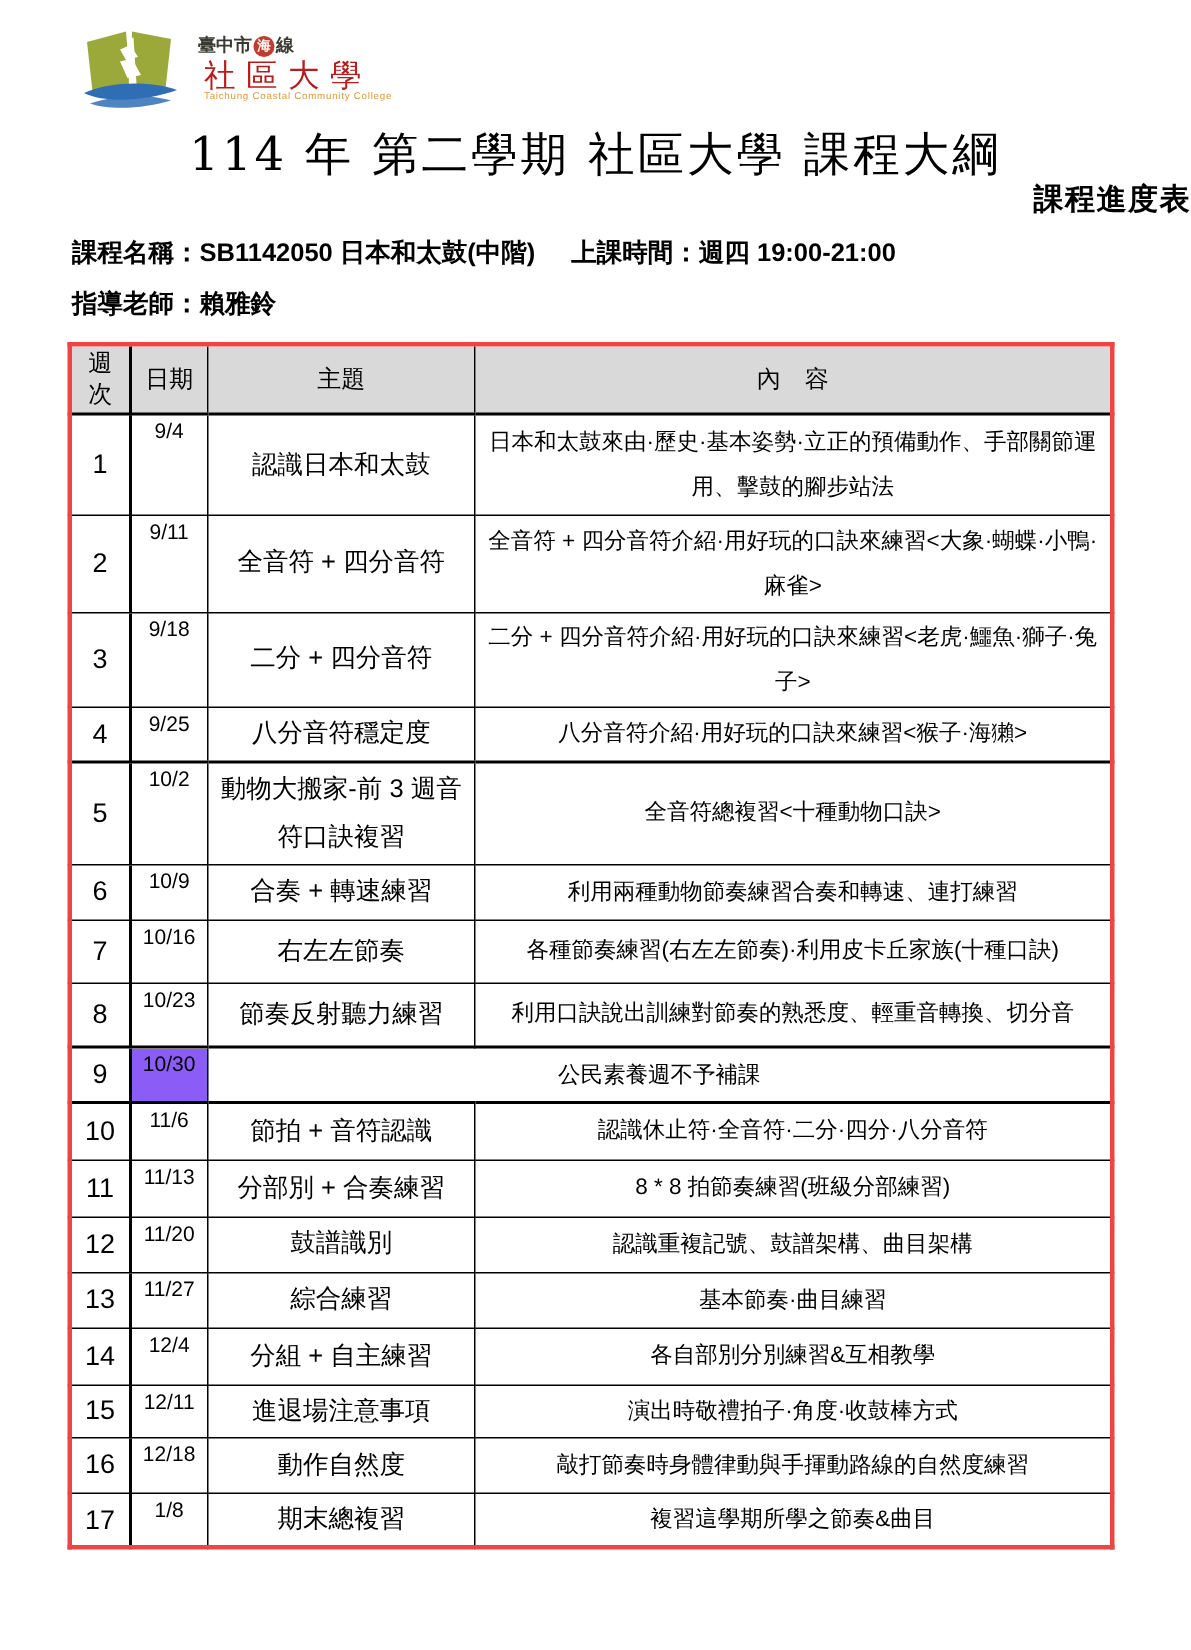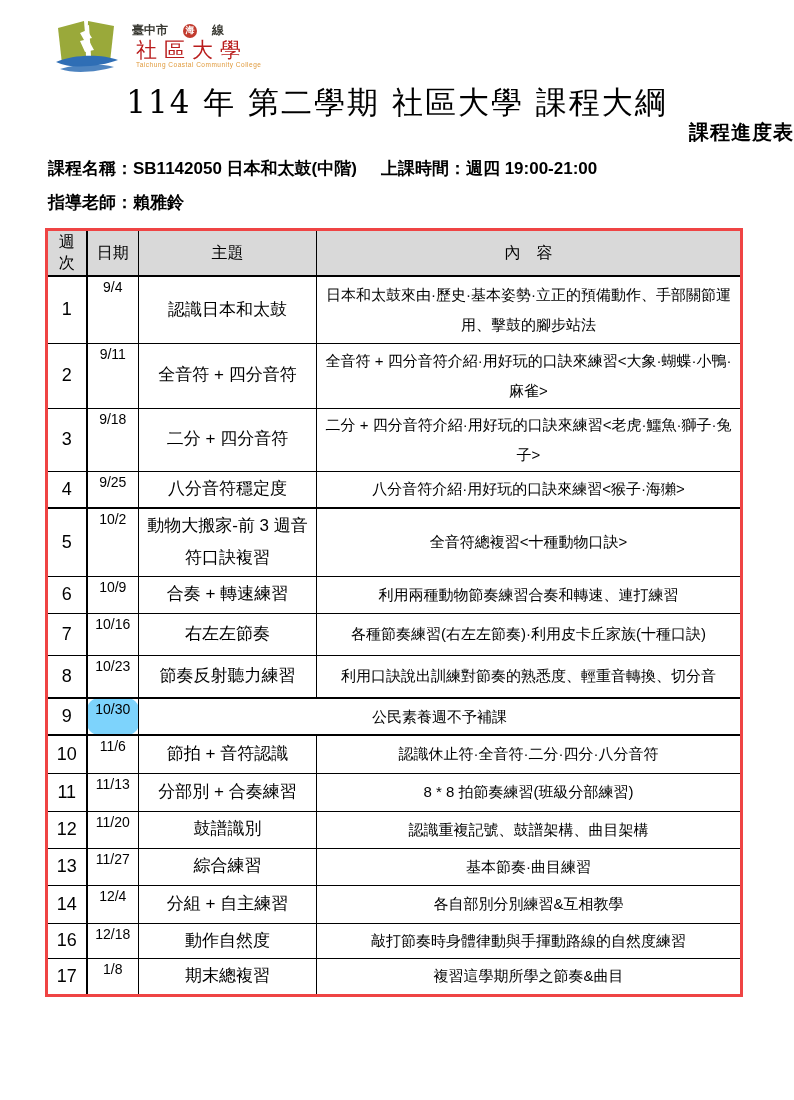--- a/index.html
+++ b/index.html
@@ -7,21 +7,21 @@
     position:relative;
     width:794px;height:1100px;
     background:#fff;
     font-family:"Liberation Sans", sans-serif;
     color:#000;
     overflow:hidden;
   }
   
   .logo{position:absolute;left:44px;top:14px;width:230px;height:66px;}
   .logo svg{position:absolute;left:0;top:0;}
-  .logo-line1{position:absolute;left:88px;top:8px;font-size:12px;font-weight:bold;color:#3a3a33;display:flex;align-items:center;gap:15px;}
+  .logo-line1{position:absolute;left:88px;top:8px;font-size:12px;font-weight:bold;color:#3a3a33;display:flex;align-items:center;gap:1px;}
   .logo-seal{display:inline-flex;align-items:center;justify-content:center;width:14px;height:14px;border-radius:50%;background:#c23b2e;color:#fff;font-size:9px;line-height:1;}
   .logo-line2{position:absolute;left:92px;top:22px;font-size:21px;letter-spacing:7px;color:#b91c1c;font-family:"DejaVu Serif", serif;}
   .logo-line3{position:absolute;left:92px;top:47px;font-size:6.5px;color:#e09a3c;letter-spacing:.5px;white-space:nowrap;}
   
   .doc-title{
     position:absolute;left:0;top:82px;width:100%;
     text-align:center;
     font-family:"DejaVu Serif", serif;
     font-size:31px;font-weight:500;letter-spacing:2px;
   }
@@ -57,21 +57,21 @@
   .col-week{width:40px;}
   .col-date{width:52px;}
   .col-topic{width:178px;}
   .col-content{width:425px;}
   
   .schedule th:first-child, .schedule td.wk{border-right:2.5px solid #000;}
   .schedule td.wk{font-size:18px;}
   .schedule td.dt{vertical-align:top;font-size:14px;padding-top:2px;}
   .schedule td.tp{font-size:17px;line-height:1.9;}
   .schedule td.ct{font-size:15px;line-height:2.0;}
-  .schedule td.hl{background:#7dd3fc;border-radius:12px;}
+  .schedule td.hl{background:#8b5cf6;}
   
   tbody tr:nth-child(1){height:67px;}
   tbody tr:nth-child(2){height:65px;}
   tbody tr:nth-child(3){height:63px;}
   tbody tr:nth-child(4){height:37px;}
   tbody tr:nth-child(5){height:66px;}
   tbody tr:nth-child(6){height:37px;}
   tbody tr:nth-child(7){height:42px;}
   tbody tr:nth-child(8){height:43px;}
   tbody tr:nth-child(9){height:37px;}
@@ -210,20 +210,26 @@
           <td class="tp">綜合練習</td>
           <td class="ct">基本節奏·曲目練習</td>
         </tr>
         <tr>
           <td class="wk">14</td>
           <td class="dt">12/4</td>
           <td class="tp">分組 + 自主練習</td>
           <td class="ct">各自部別分別練習&amp;互相教學</td>
         </tr>
         <tr>
+          <td class="wk">15</td>
+          <td class="dt">12/11</td>
+          <td class="tp">進退場注意事項</td>
+          <td class="ct">演出時敬禮拍子·角度·收鼓棒方式</td>
+        </tr>
+        <tr>
           <td class="wk">16</td>
           <td class="dt">12/18</td>
           <td class="tp">動作自然度</td>
           <td class="ct">敲打節奏時身體律動與手揮動路線的自然度練習</td>
         </tr>
         <tr>
           <td class="wk">17</td>
           <td class="dt">1/8</td>
           <td class="tp">期末總複習</td>
           <td class="ct">複習這學期所學之節奏&amp;曲目</td>

